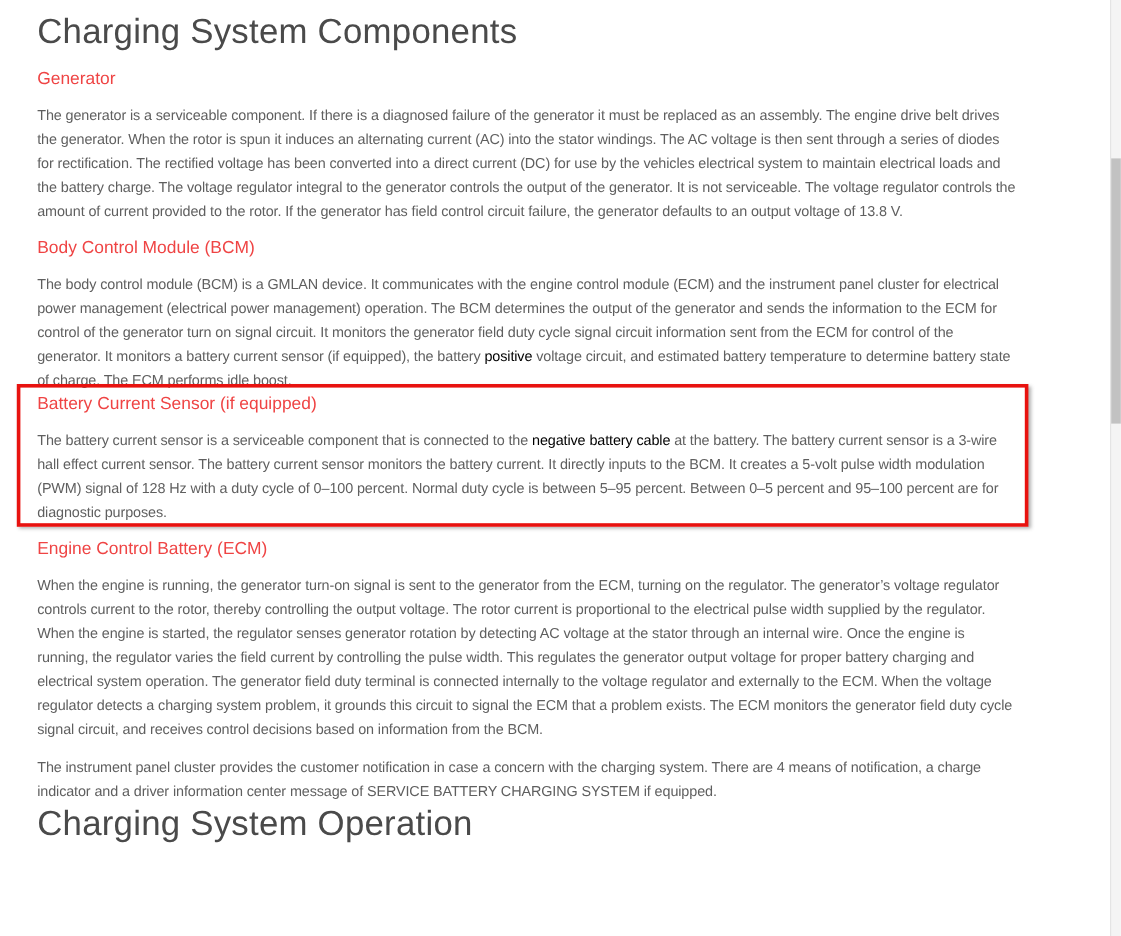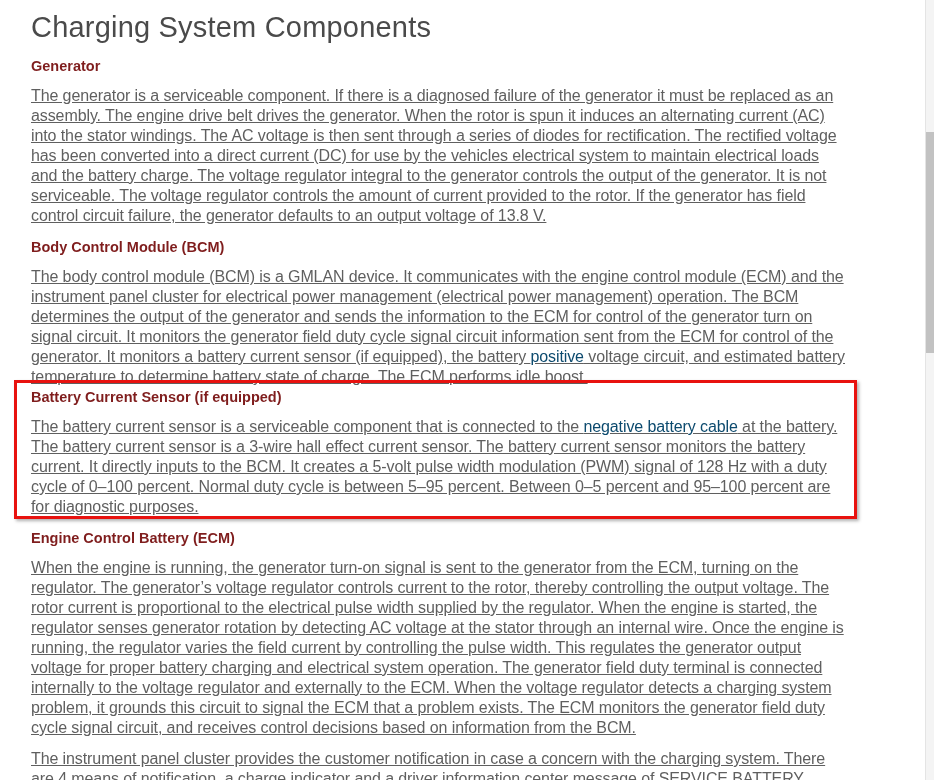--- a/index.html
+++ b/index.html
@@ -18,35 +18,34 @@
   .page-title {
     font-size: 29px;
     font-weight: 300;
     color: #4a4a4a;
     line-height: 36px;
     margin: 0;
     letter-spacing: 0.2px;
   }
   .section-heading {
     font-size: 14.5px;
-    font-weight: 700;
-    color: #7f1d1d;
+    font-weight: 400;
+    color: #ef4444;
     line-height: 17px;
     margin: 13px 0 0 0;
   }
   .body-para {
-    font-size: 16px;
+    font-size: 12px;
     color: #5f5f5f;
     line-height: 20px;
     letter-spacing: -0.1px;
     margin: 11px 0 0 0;
-    text-decoration: underline;
   }
   .doc-link {
-    color: #0c4a6e;
+    color: #000000;
     text-decoration: none;
     cursor: pointer;
   }
   
   .highlight-section {
     position: relative;
     margin-top: 2px;
   }
   .highlight-section .section-heading { margin-top: 0; }
   .highlight-overlay {

